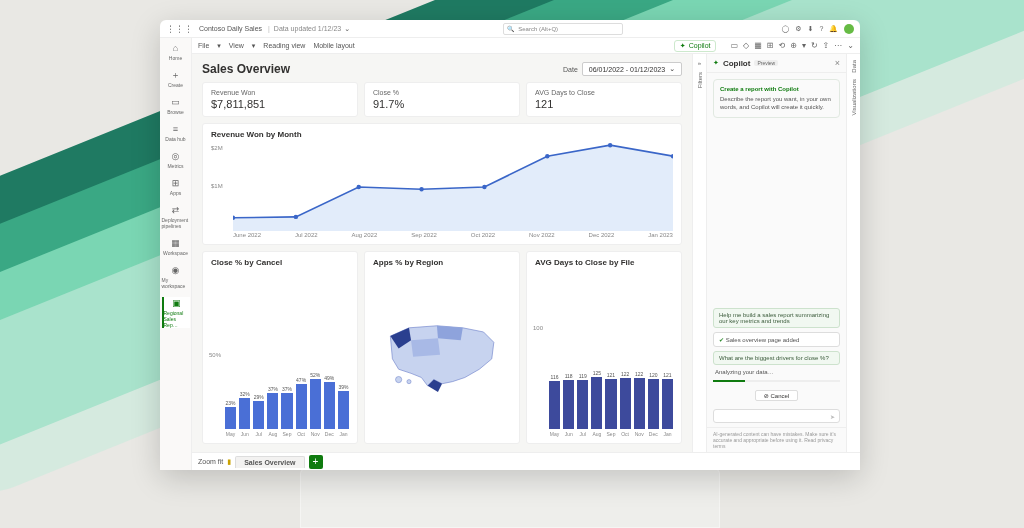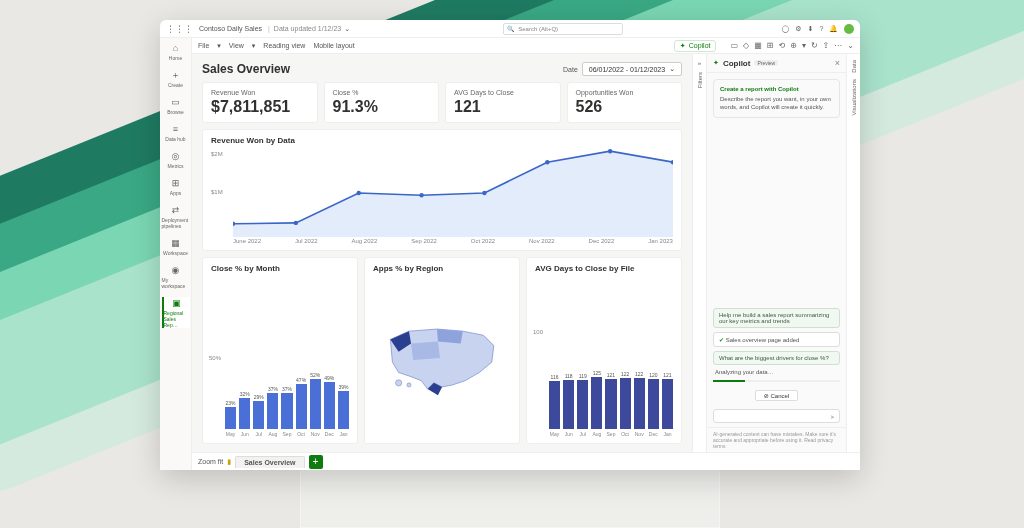--- a/index.html
+++ b/index.html
@@ -107,21 +107,21 @@
   .report-header .spacer { flex:1; }
   .report-header .date-lbl { font-size:7px; color:#555; margin-right:4px; }
   .report-header .date-range {
     border:1px solid #ccc; border-radius:2px; font-size:7px;
     padding:2px 6px; background:#fff; display:flex; align-items:center; gap:4px; cursor:pointer;
   }
 
   .kpis { display:flex; gap:6px; }
   .kpi { flex:1; background:#fff; border:1px solid #eee; border-radius:3px; padding:6px 8px; }
   .kpi .lbl { font-size:7px; color:#666; }
-  .kpi .val { font-size:16px; font-weight:700; margin-top:2px; }
+  .kpi .val { font-size:11px; font-weight:400; margin-top:2px; }
 
   .card { background:#fff; border:1px solid #eee; border-radius:3px; padding:6px 8px; }
   .card .ctitle { font-size:8px; font-weight:600; margin-bottom:4px; }
 
   .linechart { height:95px; position:relative; }
   .linechart .ylab { position:absolute; left:0; font-size:6px; color:#888; }
   .linechart svg { position:absolute; left:22px; right:0; top:0; bottom:14px; }
   .linechart .xaxis { position:absolute; left:22px; right:0; bottom:0; display:flex; justify-content:space-between; font-size:6px; color:#888; }
 
   .row3 { display:flex; gap:6px; flex:1; min-height:0; }
@@ -310,34 +310,30 @@
             </div>
           </div>
 
           <div class="kpis" id="kpis">
               <div class="kpi">
                 <div class="lbl">Revenue Won</div>
                 <div class="val">$7,811,851</div>
               </div>
               <div class="kpi">
                 <div class="lbl">Close %</div>
-                <div class="val">91.3%</div>
+                <div class="val">91.7%</div>
               </div>
               <div class="kpi">
                 <div class="lbl">AVG Days to Close</div>
                 <div class="val">121</div>
               </div>
-              <div class="kpi">
-                <div class="lbl">Opportunities Won</div>
-                <div class="val">526</div>
-              </div>
             </div>
 
           <div class="card">
-            <div class="ctitle">Revenue Won by Data</div>
+            <div class="ctitle">Revenue Won by Month</div>
             <div class="linechart">
               <span class="ylab" style="top:2px;">$2M</span>
               <span class="ylab" style="top:40px;">$1M</span>
               <svg id="linesvg" viewBox="0 0 400 80" preserveAspectRatio="none">
                   <path d="M0,68 L57.14285714285714,67.2 L114.28571428571428,40 L171.42857142857142,42 L228.57142857142856,40 L285.7142857142857,12 L342.85714285714283,2 L400,12 L400,80 L0,80 Z" fill="#cfe0f7" opacity="0.6"></path>
                   <path d="M0,68 L57.14285714285714,67.2 L114.28571428571428,40 L171.42857142857142,42 L228.57142857142856,40 L285.7142857142857,12 L342.85714285714283,2 L400,12" fill="none" stroke="#3a66c8" stroke-width="1.5"></path>
                   <circle cx="0" cy="68" r="2" fill="#3a66c8"></circle>
                   <circle cx="57.14285714285714" cy="67.2" r="2" fill="#3a66c8"></circle>
                   <circle cx="114.28571428571428" cy="40" r="2" fill="#3a66c8"></circle>
                   <circle cx="171.42857142857142" cy="42" r="2" fill="#3a66c8"></circle>
@@ -355,21 +351,21 @@
                   <span>Nov 2022</span>
                   <span>Dec 2022</span>
                   <span>Jan 2023</span>
                 </div>
             </div>
           </div>
 
           <div class="row3">
 
             <div class="card">
-              <div class="ctitle">Close % by Month</div>
+              <div class="ctitle">Close % by Cancel</div>
               <div class="barwrap" id="bar1">
                 <span class="ylab" style="bottom:45%;">50%</span>
               <div class="barcol">
                     <div class="dv">23%</div>
                     <div class="bar" style="height: 22.2333px;"></div>
                   </div>
                   <div class="barcol">
                     <div class="dv">32%</div>
                     <div class="bar" style="height: 30.9333px;"></div>
                   </div>

